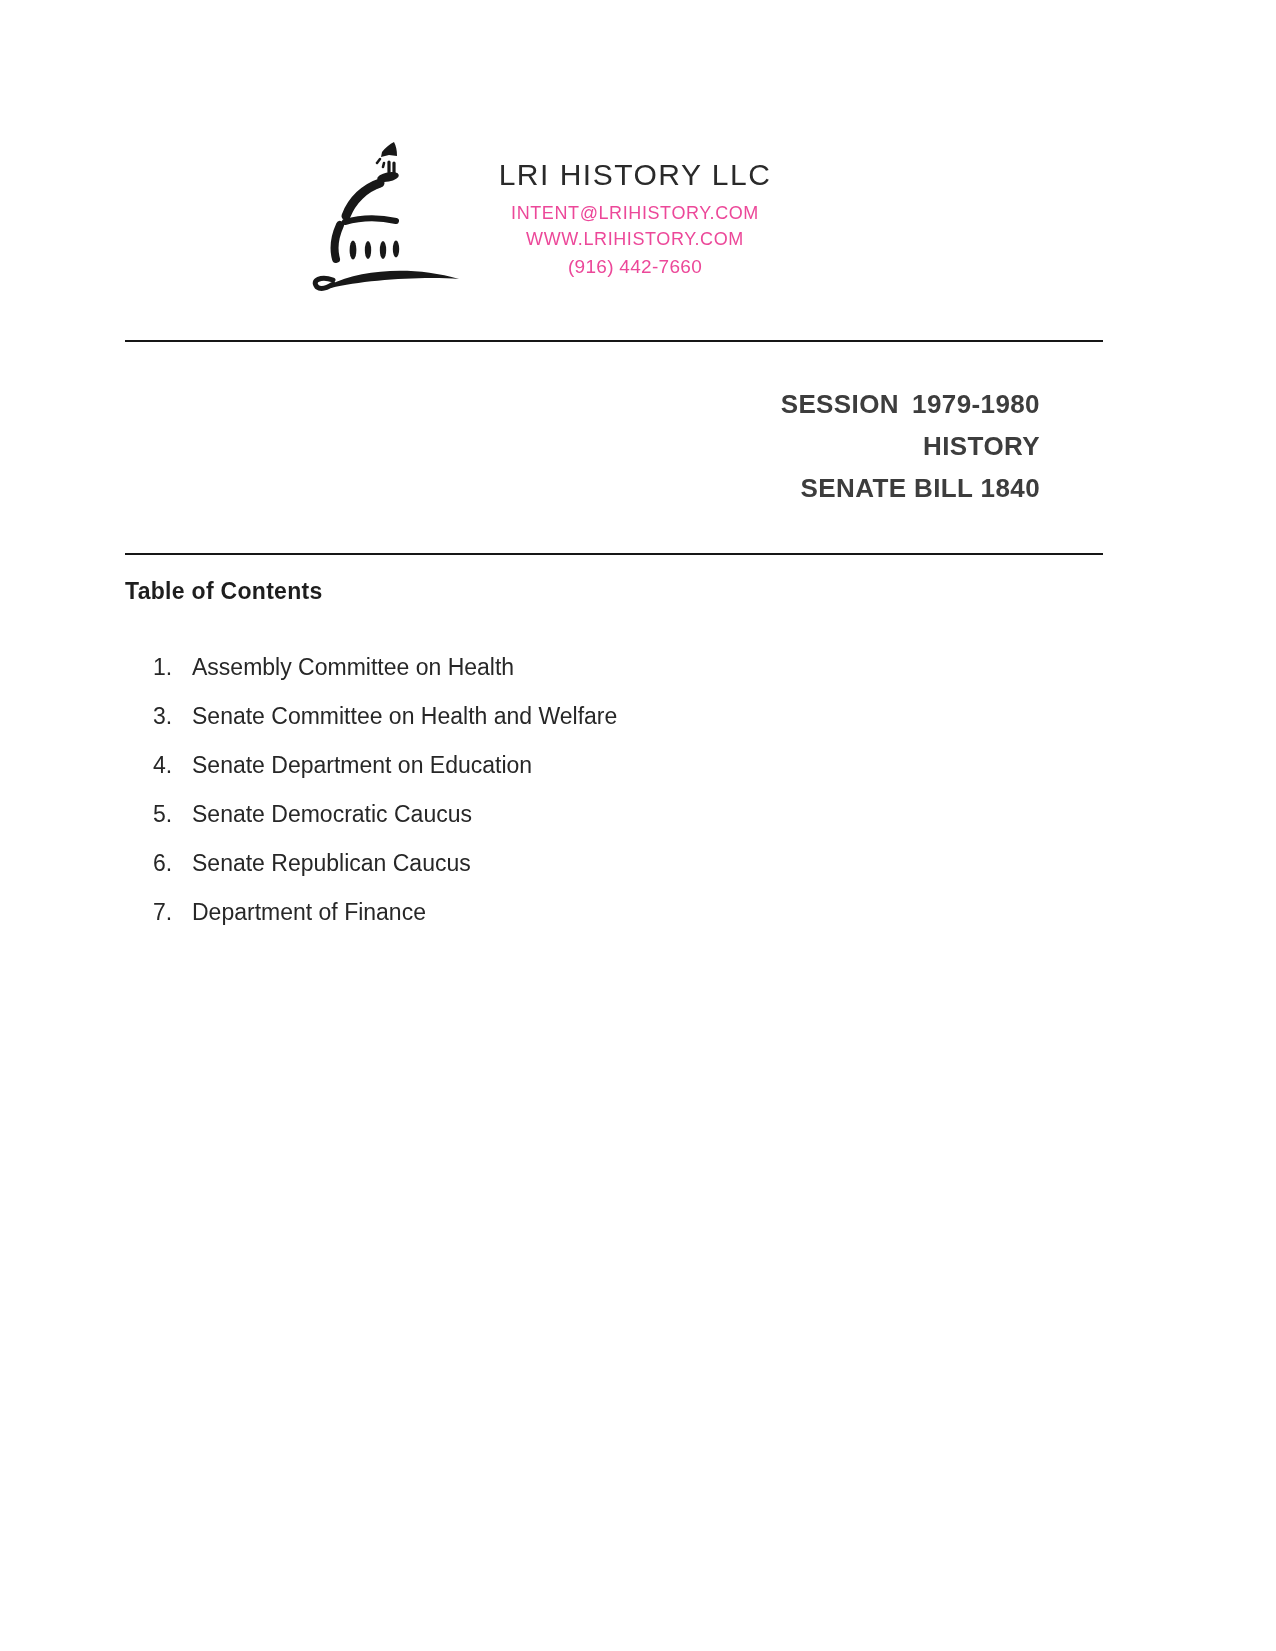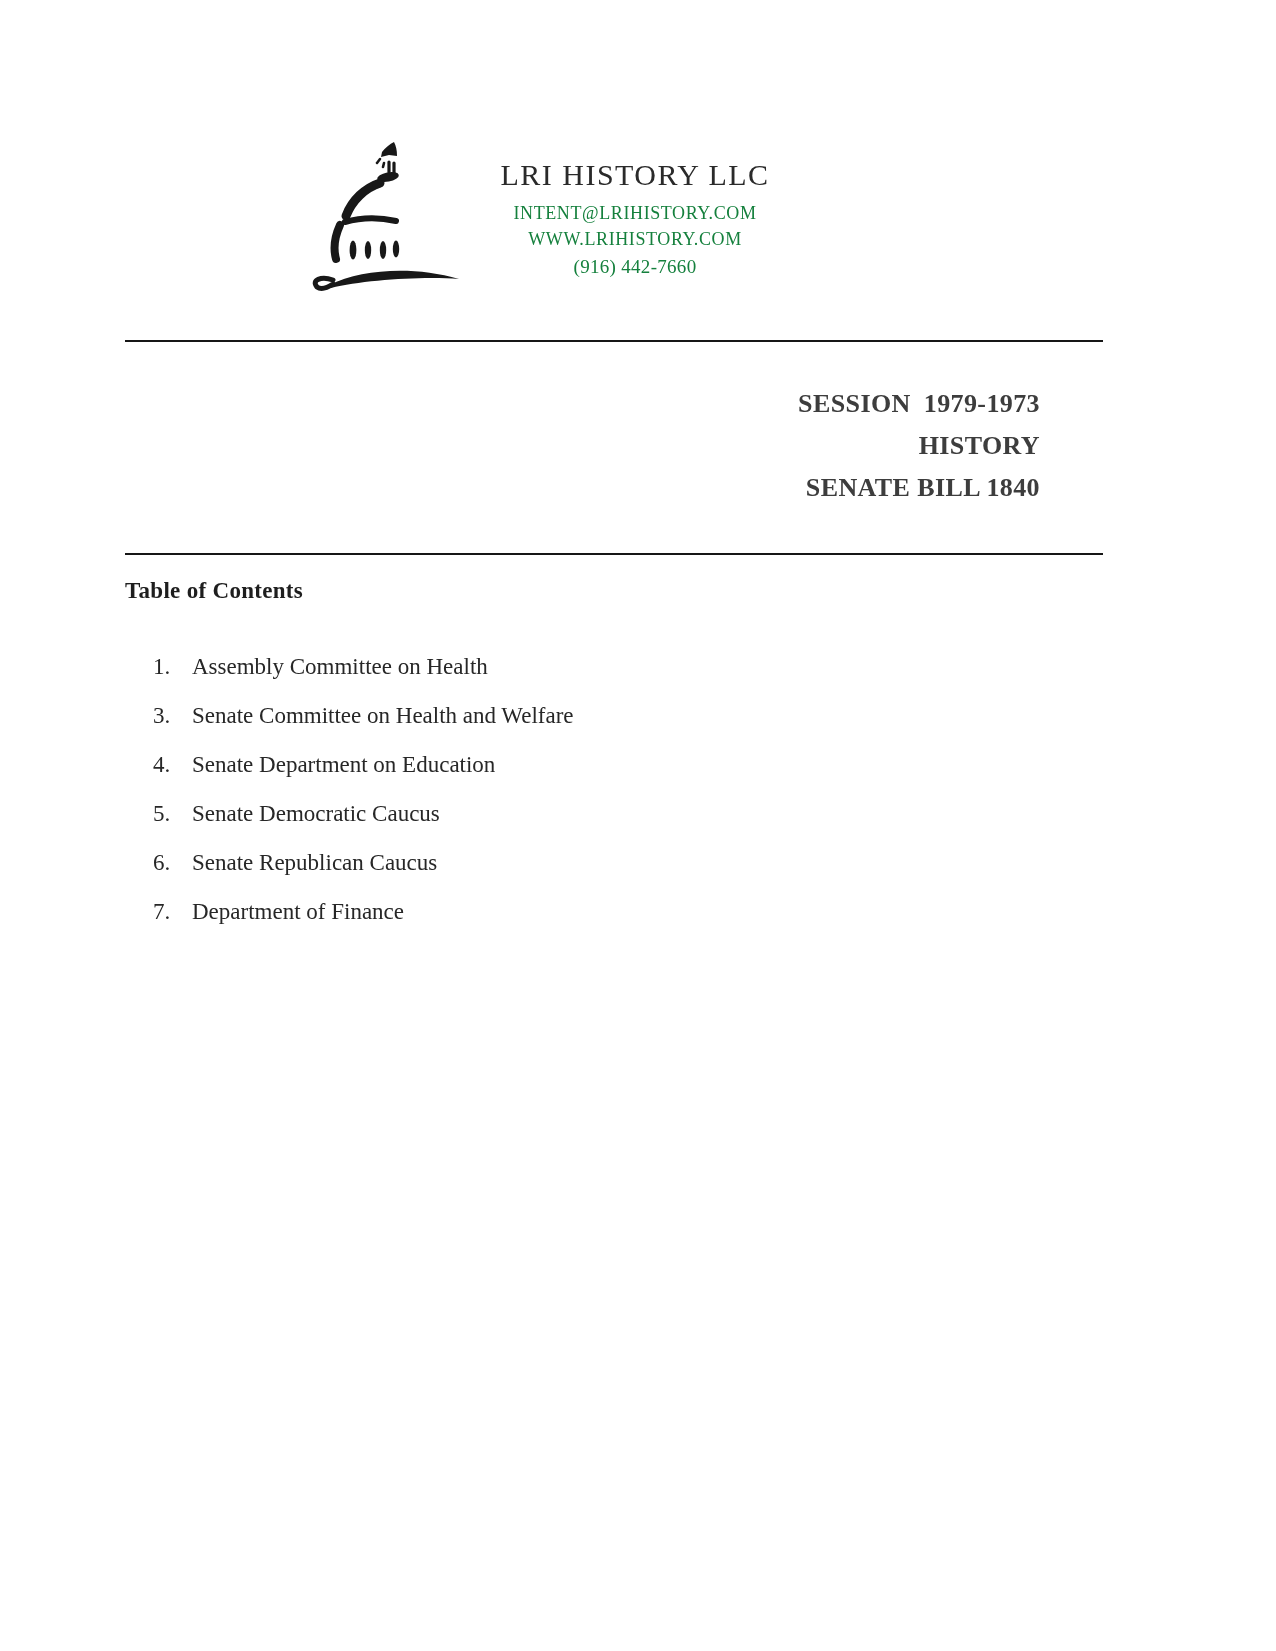--- a/index.html
+++ b/index.html
@@ -1,21 +1,21 @@
 <!DOCTYPE html>
 <html><head>
 <meta charset="utf-8">
 <style>
   html, body { margin: 0; padding: 0; background: #ffffff; }
   .page {
     position: relative;
     width: 1276px;
     height: 1651px;
     background: #ffffff;
-    font-family: Liberation Serif, serif;
+    font-family: Liberation Sans, sans-serif;
     color: #262626;
     overflow: hidden;
   }
 
   
   .logo {
     position: absolute;
     left: 293px;
     top: 118px;
     width: 180px;
@@ -33,21 +33,21 @@
     font-size: 30px;
     letter-spacing: 1.5px;
     line-height: 38px;
     color: #2a2a2a;
     white-space: nowrap;
   }
   .contact-line {
     font-size: 18px;
     letter-spacing: 0.6px;
     line-height: 26px;
-    color: #15803d;
+    color: #ec4899;
     white-space: nowrap;
   }
   .contact-line.email { margin-top: 6px; }
   .contact-line.phone { font-size: 19px; line-height: 30px; letter-spacing: 0.3px; }
 
   
   .rule {
     position: absolute;
     left: 125px;
     width: 978px;
@@ -143,21 +143,21 @@
     <div class="company">LRI HISTORY LLC</div>
     <div class="contact-line email">INTENT@LRIHISTORY.COM</div>
     <div class="contact-line website">WWW.LRIHISTORY.COM</div>
     <div class="contact-line phone">(916) 442-7660</div>
   </div>
 
   <hr class="rule rule-1">
 
   <div class="session-block">
     <div class="session-line">
-      <span>SESSION</span><span class="gap"></span><span>1979-1973</span>
+      <span>SESSION</span><span class="gap"></span><span>1979-1980</span>
     </div>
     <div class="session-line">HISTORY</div>
     <div class="session-line">SENATE BILL 1840</div>
   </div>
 
   <hr class="rule rule-2">
 
   <h1 class="toc-heading">Table of Contents</h1>
 
   <div class="toc-list">

